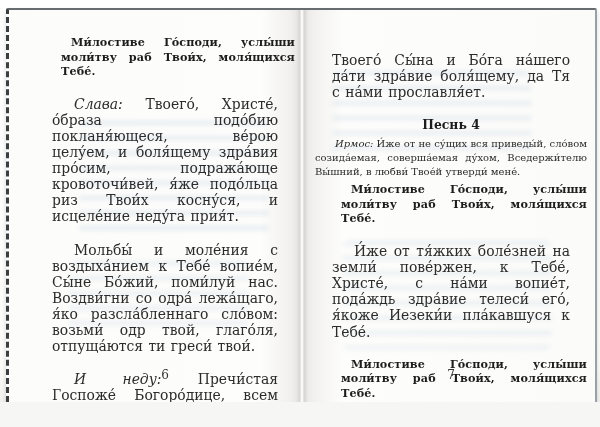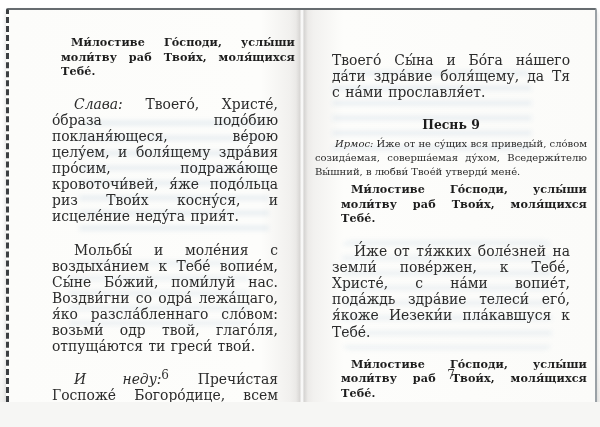--- a/index.html
+++ b/index.html
@@ -98,21 +98,21 @@
         <p class="body-p"><span class="lead">И неду:</span> <span>Пречи́стая Госпоже́ Богоро́дице, всем изве́стная Помо́щница, не пре́зри нас к Тебе́ припа́щница, моли́ я́ко бла́га</span></p>
       </div>
       <div class="pagenum">6</div>
     </div>
 
     <div class="page right">
       <div class="ghost g3"></div>
       <div class="ghost g4"></div>
       <div class="text">
         <p class="body-p noindent">Твоего́ Сы́на и Бо́га на́шего да́ти здра́вие боля́щему, да Тя с на́ми прославля́ет.</p>
-        <p class="song">Песнь 9</p>
+        <p class="song">Песнь 4</p>
         <p class="irmos"><span class="lead">Ирмос:</span> <span>И́же от не су́щих вся приведы́й, сло́вом созида́емая, соверша́емая ду́хом, Вседержи́телю Вы́шний, в любви́ Твое́й утверди́ мене́.</span></p>
         <p class="refrain">Ми́лостиве Го́споди, услы́ши моли́тву раб Твои́х, моля́щихся Тебе́.</p>
         <p class="body-p">И́же от тя́жких боле́зней на земли́ пове́ржен, к Тебе́, Христе́, с на́ми вопие́т, пода́ждь здра́вие телеси́ его́, я́коже Иезеки́и пла́кавшуся к Тебе́.</p>
         <p class="refrain">Ми́лостиве Го́споди, услы́ши моли́тву раб Твои́х, моля́щихся Тебе́.</p>
       </div>
       <div class="pagenum">7</div>
     </div>
 
     <div class="gutter"></div>
   </div>

